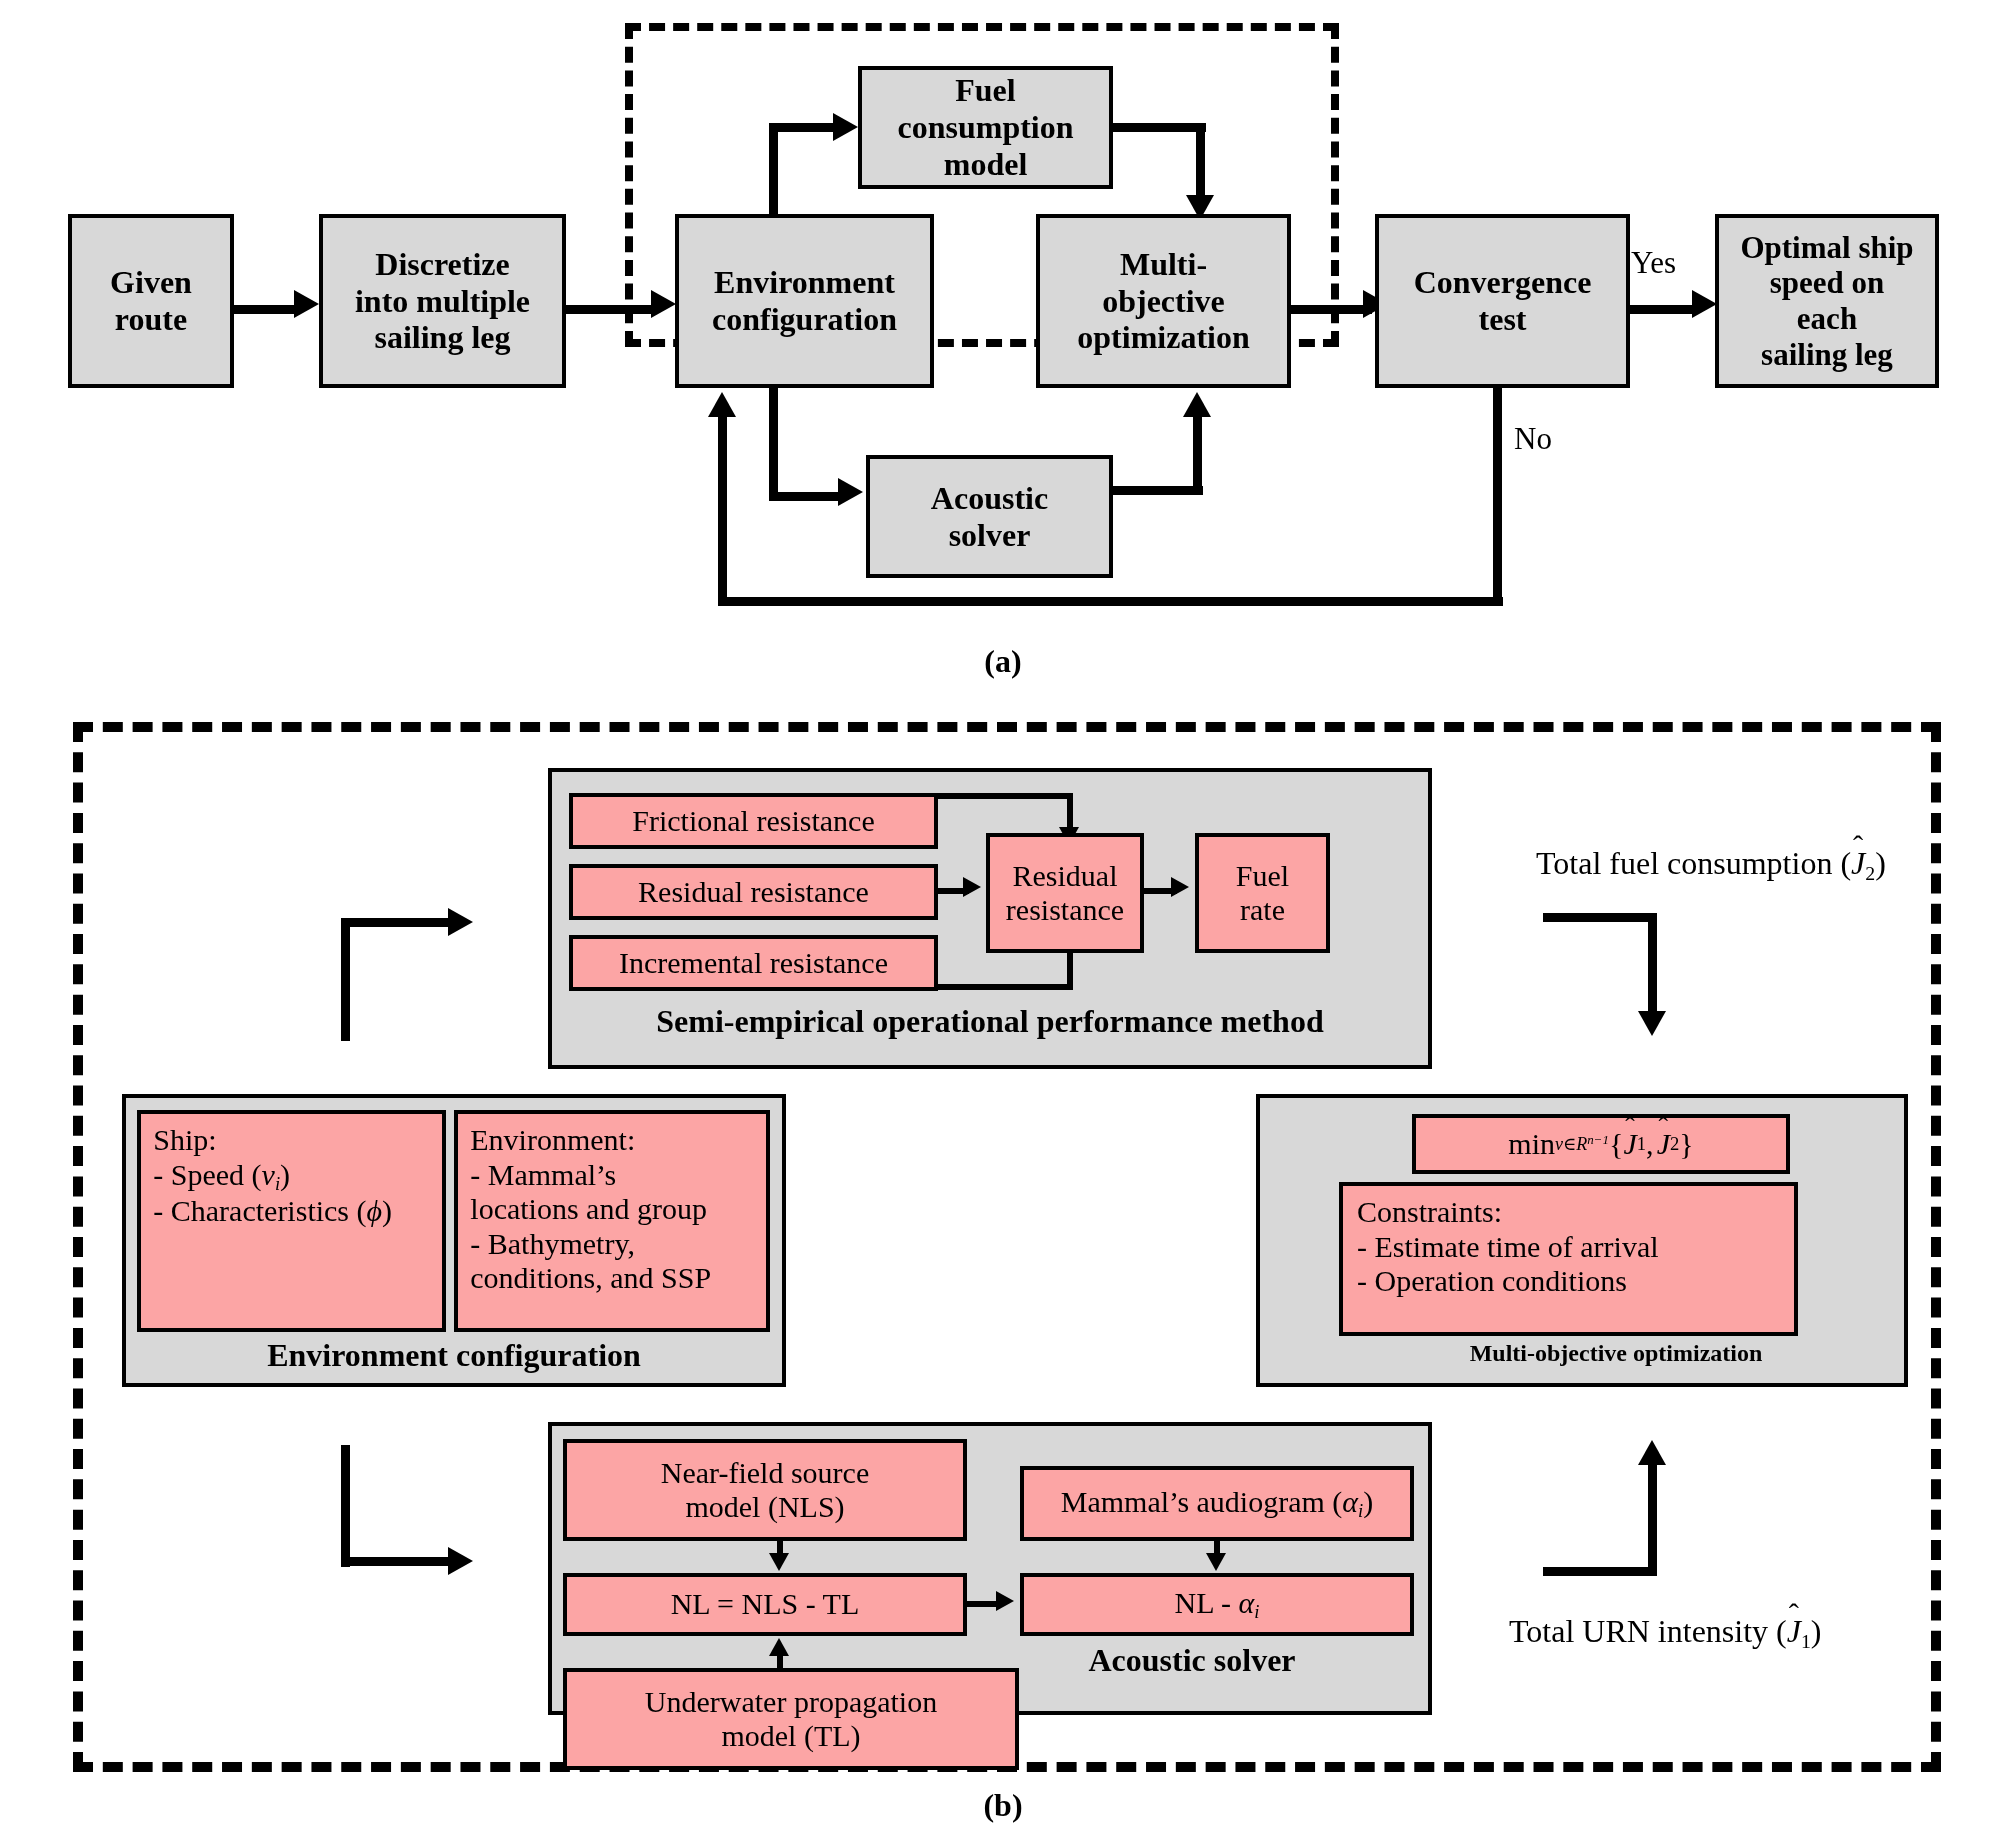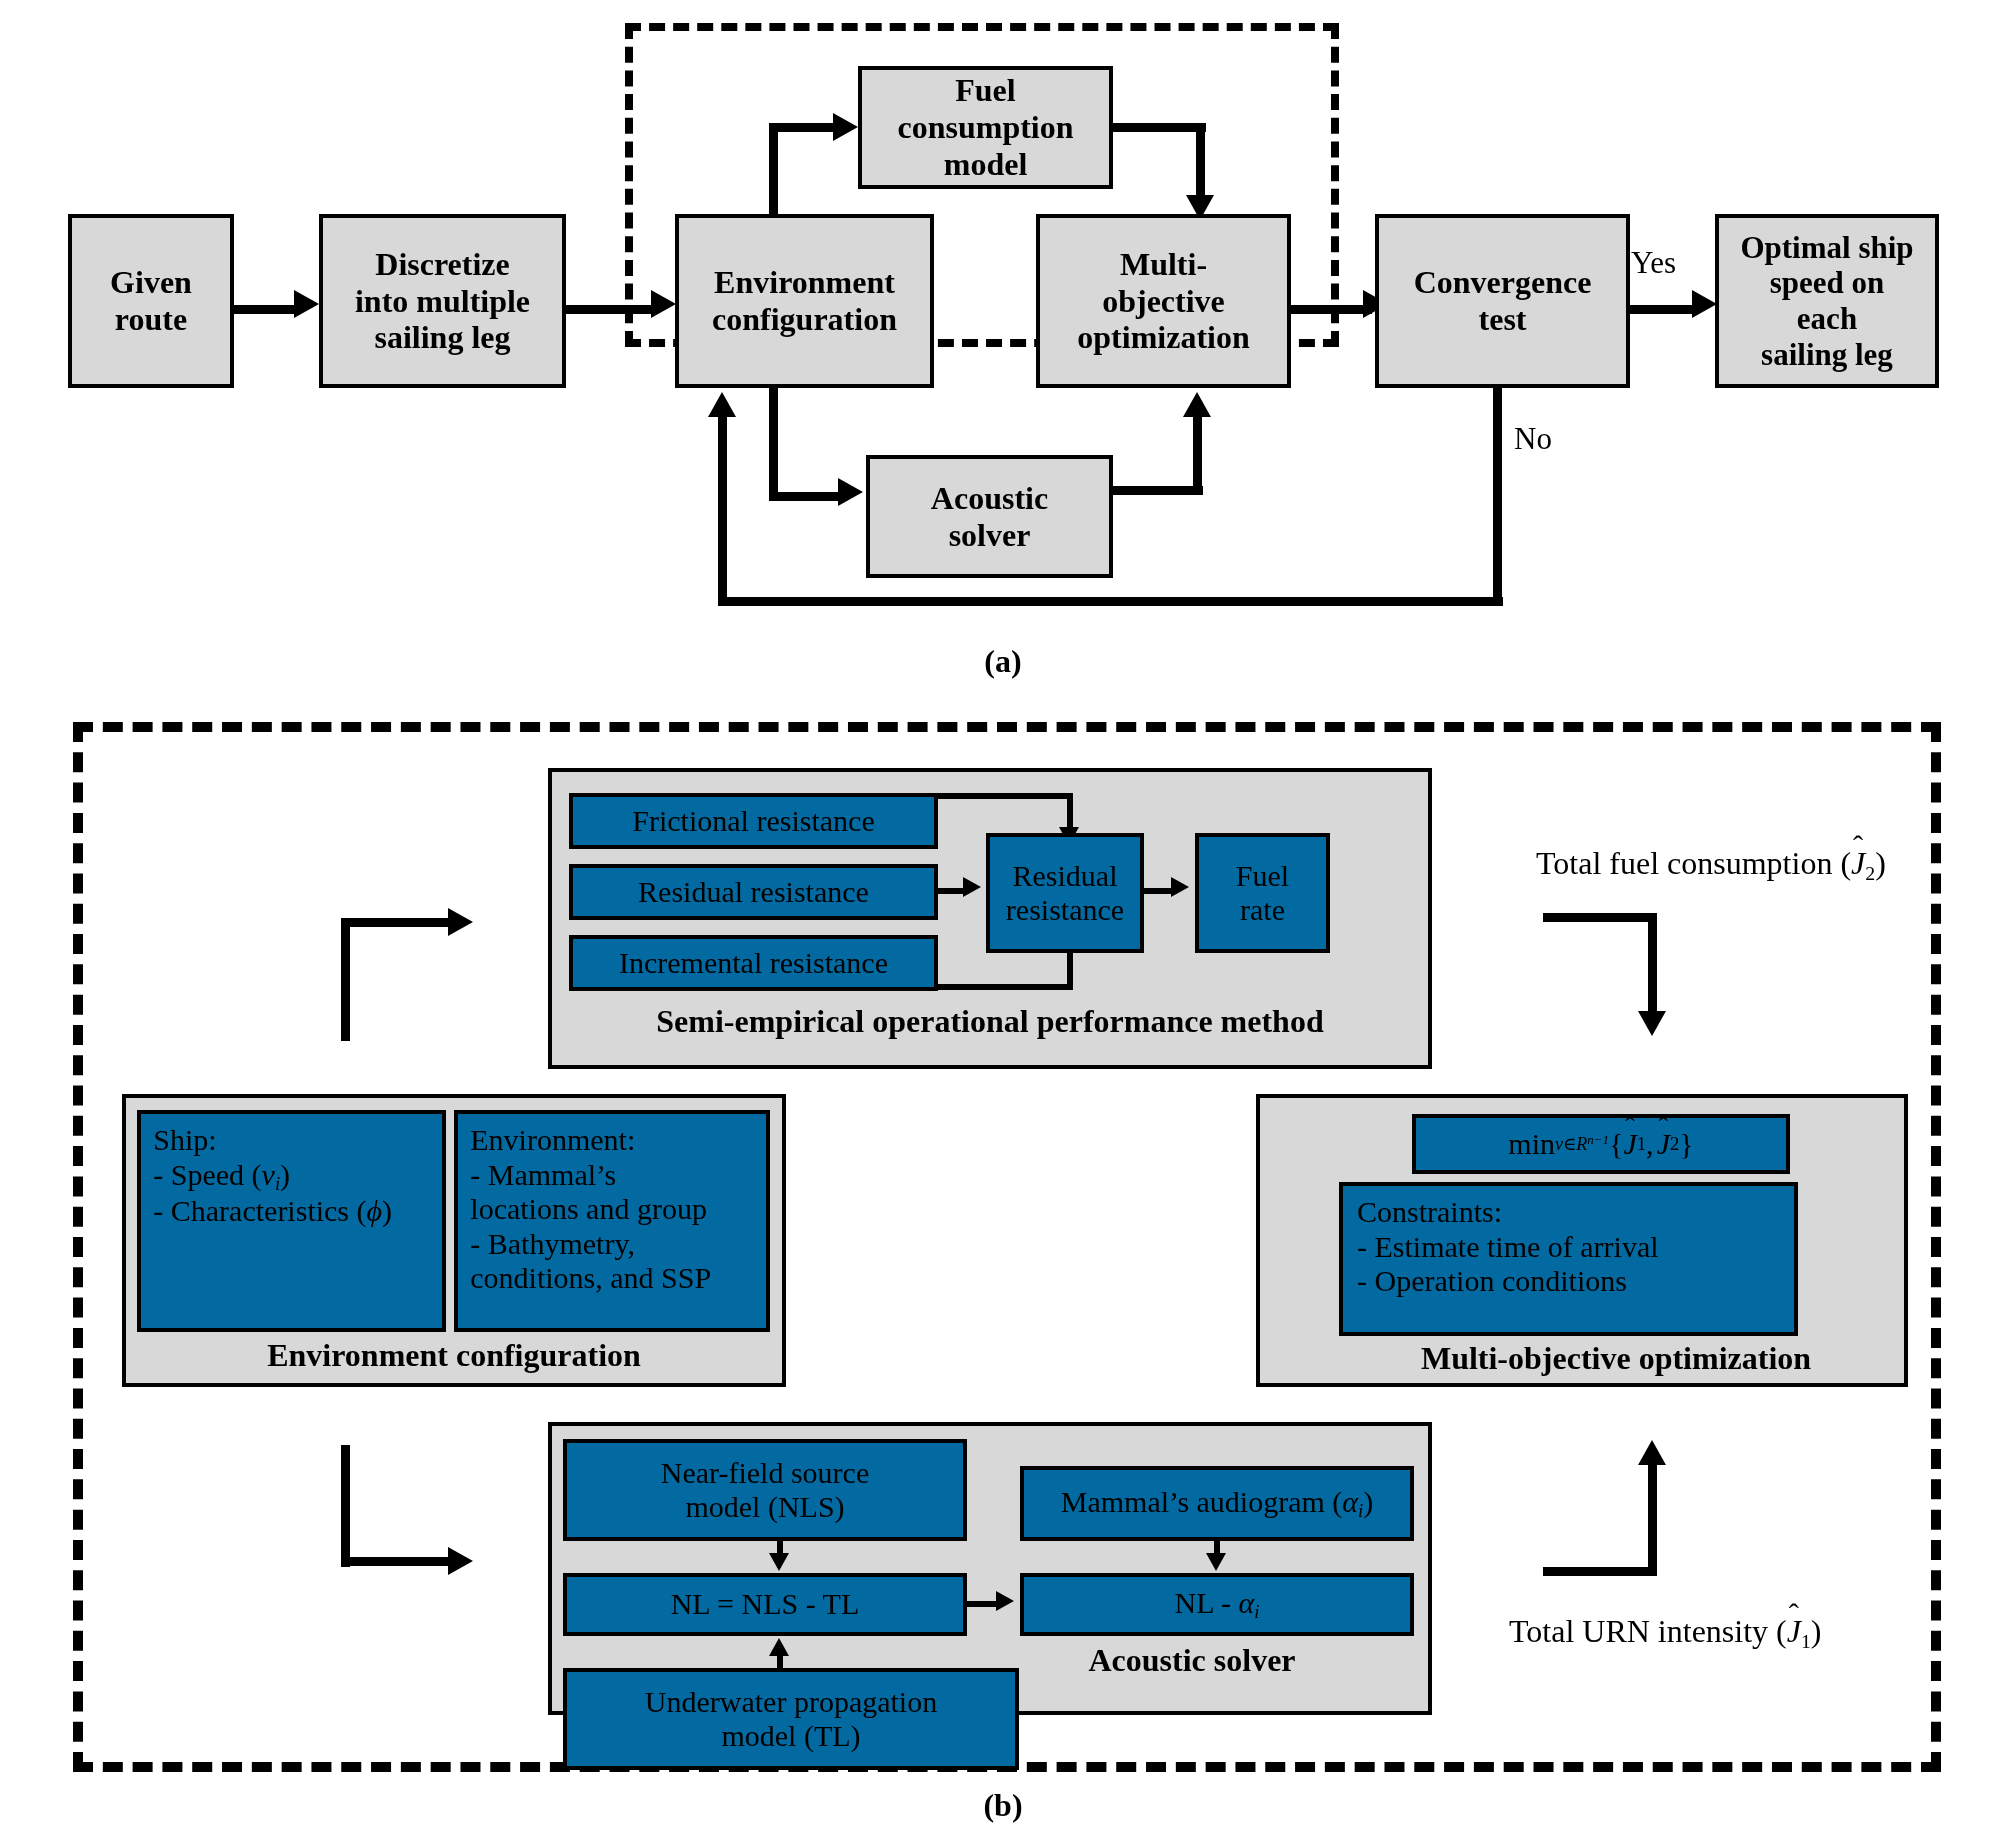--- a/index.html
+++ b/index.html
@@ -4,21 +4,21 @@
 <style>
   html,body{margin:0;padding:0;background:#fff;}
   body{width:2005px;height:1843px;position:relative;
        font-family:"Liberation Serif","DejaVu Serif",serif;color:#000;}
   .stage{position:absolute;left:0;top:0;width:2005px;height:1843px;overflow:hidden;}
 
   
   .box{position:absolute;box-sizing:border-box;display:flex;align-items:center;
        justify-content:center;text-align:center;line-height:1.15;}
   .grayb{background:#d8d8d8;border:4.6px solid #000;font-weight:bold;}
-  .whiteb{background:#0369a1;border:4.6px solid #000;}
+  .whiteb{background:#fca5a5;border:4.6px solid #000;}
   .panel{background:#d8d8d8;border:4.6px solid #000;position:absolute;box-sizing:border-box;}
   .panel-title{position:absolute;font-weight:bold;text-align:center;
                left:0;right:0;}
 
   
   .ln{position:absolute;background:#000;}
   .hl{height:9.3px;}
   .vl{width:9.3px;}
   .ahead{position:absolute;width:0;height:0;}
   .ar{border-top:14.7px solid transparent;border-bottom:14.7px solid transparent;border-left:25px solid #000;}
@@ -246,21 +246,21 @@
 
   <div class="box whiteb" style="left:1339px;top:1182px;width:459px;height:154px;font-size:30px;
               align-items:flex-start;justify-content:flex-start;padding:9.3px 14px;text-align:left;">
     <div>
       <div>Constraints:</div>
       <div>- Estimate time of arrival</div>
       <div>- Operation conditions</div>
     </div>
   </div>
 
-  <div class="panel-title" style="left:1256px;top:1340px;width:720px;font-size:32px;">Multi-objective optimization</div>
+  <div class="panel-title" style="left:1256px;top:1340px;width:720px;font-size:24px;">Multi-objective optimization</div>
 
   <div class="lbl" style="left:1536px;top:845px;font-size:32px;">
     <span>Total fuel consumption (</span><span class="hat"><span class="hatmark">ˆ</span><span class="it">J</span></span><sub>2</sub><span>)</span>
   </div>
   <div class="ln hl" style="left:1543px;top:913px;width:114px;"></div>
   <div class="ln vl" style="left:1648px;top:913px;height:108px;"></div>
   <div class="ahead ad" style="left:1638px;top:1011px;"></div>
 
   <div class="panel" style="left:548px;top:1422px;width:884px;height:293px;"></div>
 

